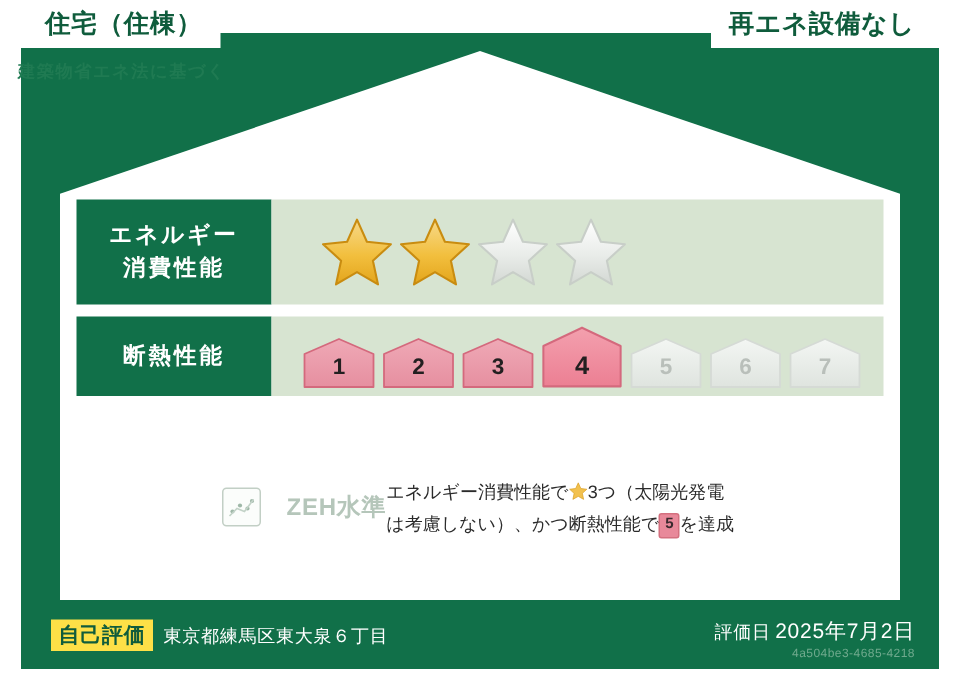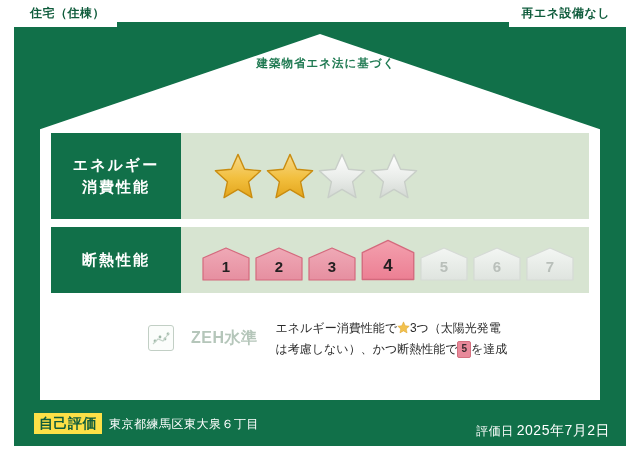--- a/index.html
+++ b/index.html
@@ -31,34 +31,34 @@
     clip-path: polygon(0% 26%, 50% 0%, 100% 26%, 100% 100%, 0% 100%);
   }
 
   
   .corner-tag {
     position: absolute;
     top: 0;
     background: #ffffff;
     color: #0f5c3c;
     font-weight: bold;
-    font-size: 12px;
+    font-size: 17px;
     letter-spacing: 0.5px;
     padding: 7px 12px 8px 12px;
     white-space: nowrap;
     line-height: 1;
   }
   .corner-tag.left  { left: 14px; padding-left: 16px; }
   .corner-tag.right { right: 14px; padding-right: 16px; }
 
   
   .titles {
     position: absolute;
-    left: 0; right: 0; top: 56px;
-    text-align: center;
+    left: 0; right: 0; top: 40px;
+    text-align: left;
     margin-left: 12px;
   }
   .subtitle {
     color: #1f7a52;
     font-size: 11.5px;
     font-weight: bold;
     letter-spacing: 1px;
     margin-bottom: 6px;
   }
   .maintitle {
@@ -93,23 +93,23 @@
     line-height: 1.45;
     flex: 0 0 130px;
   }
   .row-value {
     background: #d7e4d1;
     flex: 1 1 auto;
     display: flex;
     align-items: center;
   }
   .row-energy .row-label,
-  .row-energy .row-value { height: 86px; }
+  .row-energy .row-value { height: 70px; }
   .row-insul .row-label,
-  .row-insul .row-value  { height: 66px; }
+  .row-insul .row-value  { height: 53px; }
 
   
   .stars { display: flex; align-items: center; gap: 4px; padding-left: 33px; }
   .star { width: 48px; height: 48px; display: block; }
 
   
   .grades { display: flex; align-items: flex-end; gap: 3px; padding-left: 20px; }
   .grade {
     position: relative;
     width: 50px; height: 36px;
@@ -153,21 +153,20 @@
     display: block;
   }
   .zeh-word {
     color: #b5c6ba;
     font-size: 16px;
     font-weight: bold;
     letter-spacing: 0.5px;
     margin-left: 11px;
   }
   .zeh-desc {
-    margin-left: 18px;
     color: #2b2b2b;
     font-size: 12px;
     line-height: 1.75;
     white-space: nowrap;
   }
   .inline-star { width: 13px; height: 13px; vertical-align: -2px; }
   .inline-grade {
     display: inline-block;
     background: #e8899a;
     color: #3a2a2e;
@@ -413,15 +412,16 @@
 
   <div class="footer-left">
     <span class="self-badge">自己評価</span>
     <span class="address">東京都練馬区東大泉６丁目</span>
   </div>
 
   <div class="footer-right">
     <div class="eval-date">
       <span class="dlabel">評価日</span><span>2025年7月2日</span>
     </div>
+    <div class="eval-id">4a504be3-4685-4218</div>
   </div>
 
 </div>
 
 </body></html>

